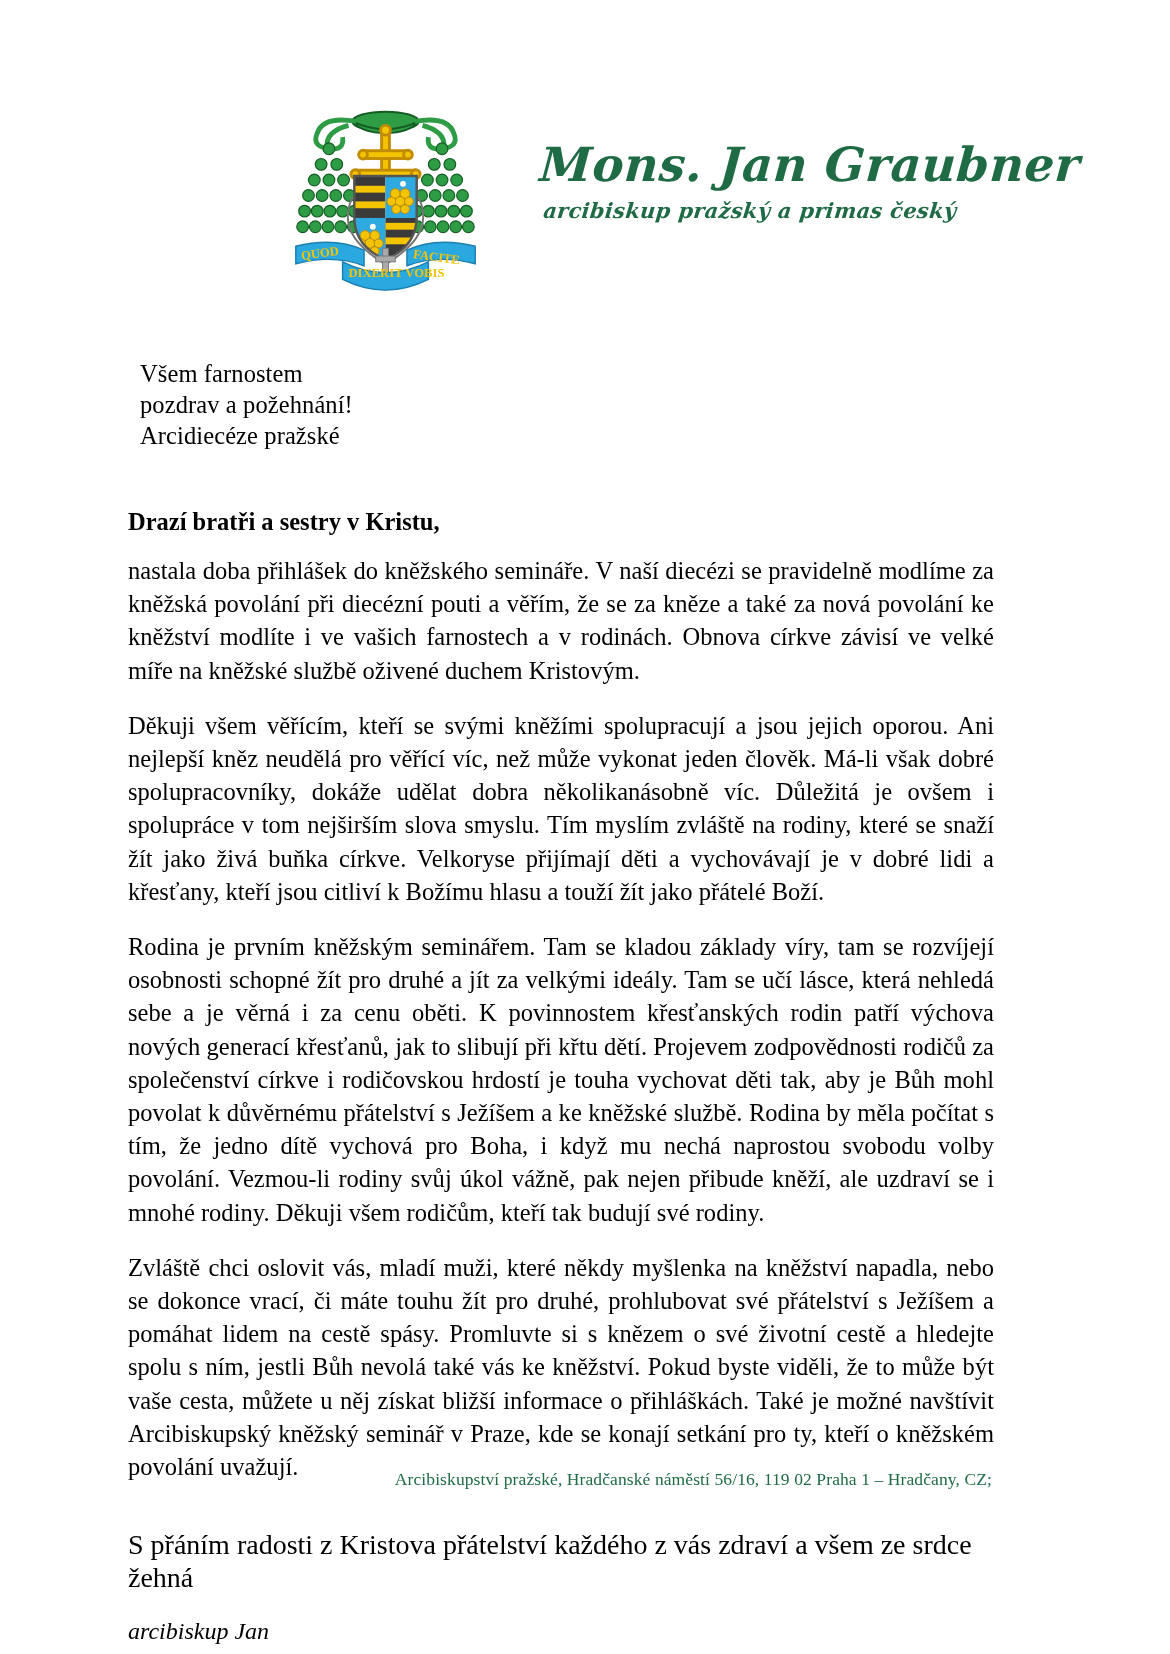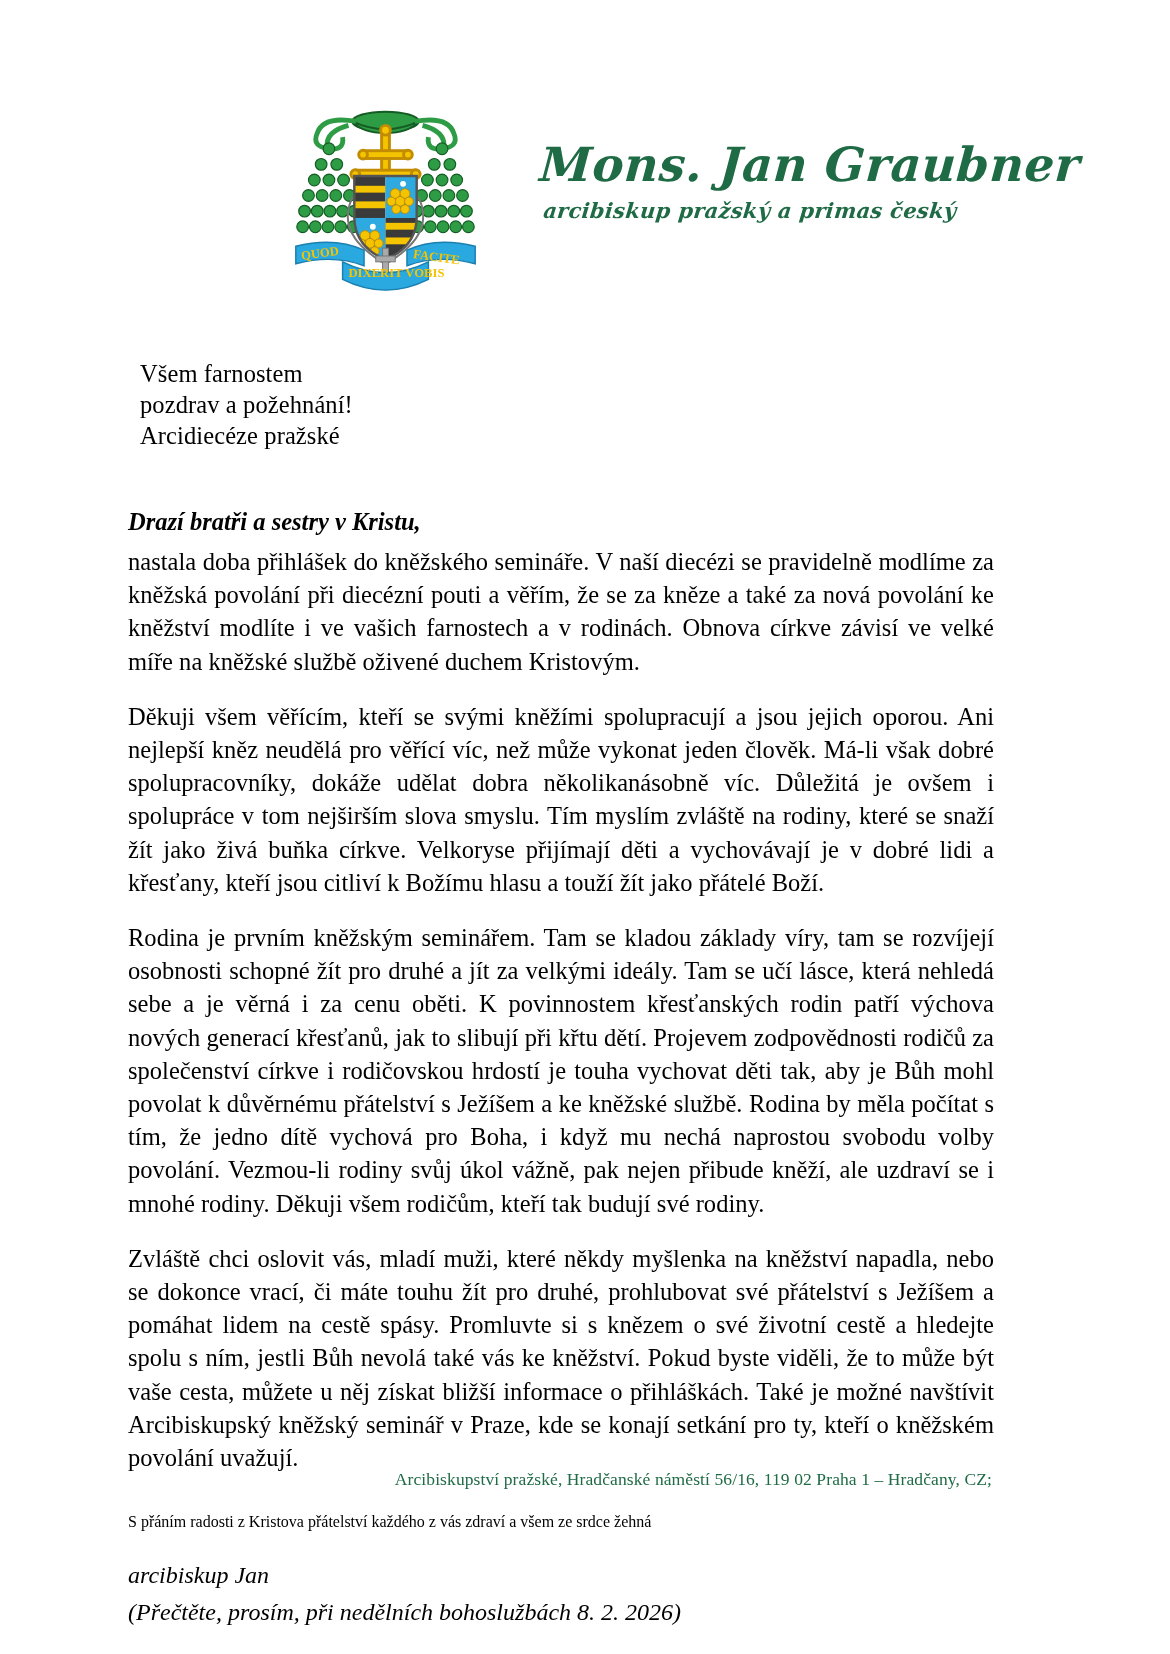--- a/index.html
+++ b/index.html
@@ -82,39 +82,38 @@
   .addr-line {
     font-size: 24.5px;
     line-height: 31px;
     letter-spacing: 0.1px;
     margin-left: 12px;
   }
 
   .salutation {
     margin-top: 56px;
     font-size: 24.5px;
-    font-style: italic;
     font-weight: 700;
     line-height: 30px;
   }
 
   p.para {
     margin: 0;
     font-size: 24.5px;
     line-height: 33.2px;
     text-align: justify;
     text-justify: inter-word;
     letter-spacing: 0.02px;
   }
-  p.para.first { margin-top: 8px; }
+  p.para.first { margin-top: 17px; }
   p.para.spaced { margin-top: 22px; }
 
   .closing {
-    margin-top: 31px;
-    font-size: 16px;
+    margin-top: 45px;
+    font-size: 28px;
     line-height: 33px;
   }
 
   .signature {
     margin-top: 24px;
     font-size: 24px;
     font-style: italic;
     text-align: left;
     padding-right: 4px;
   }

